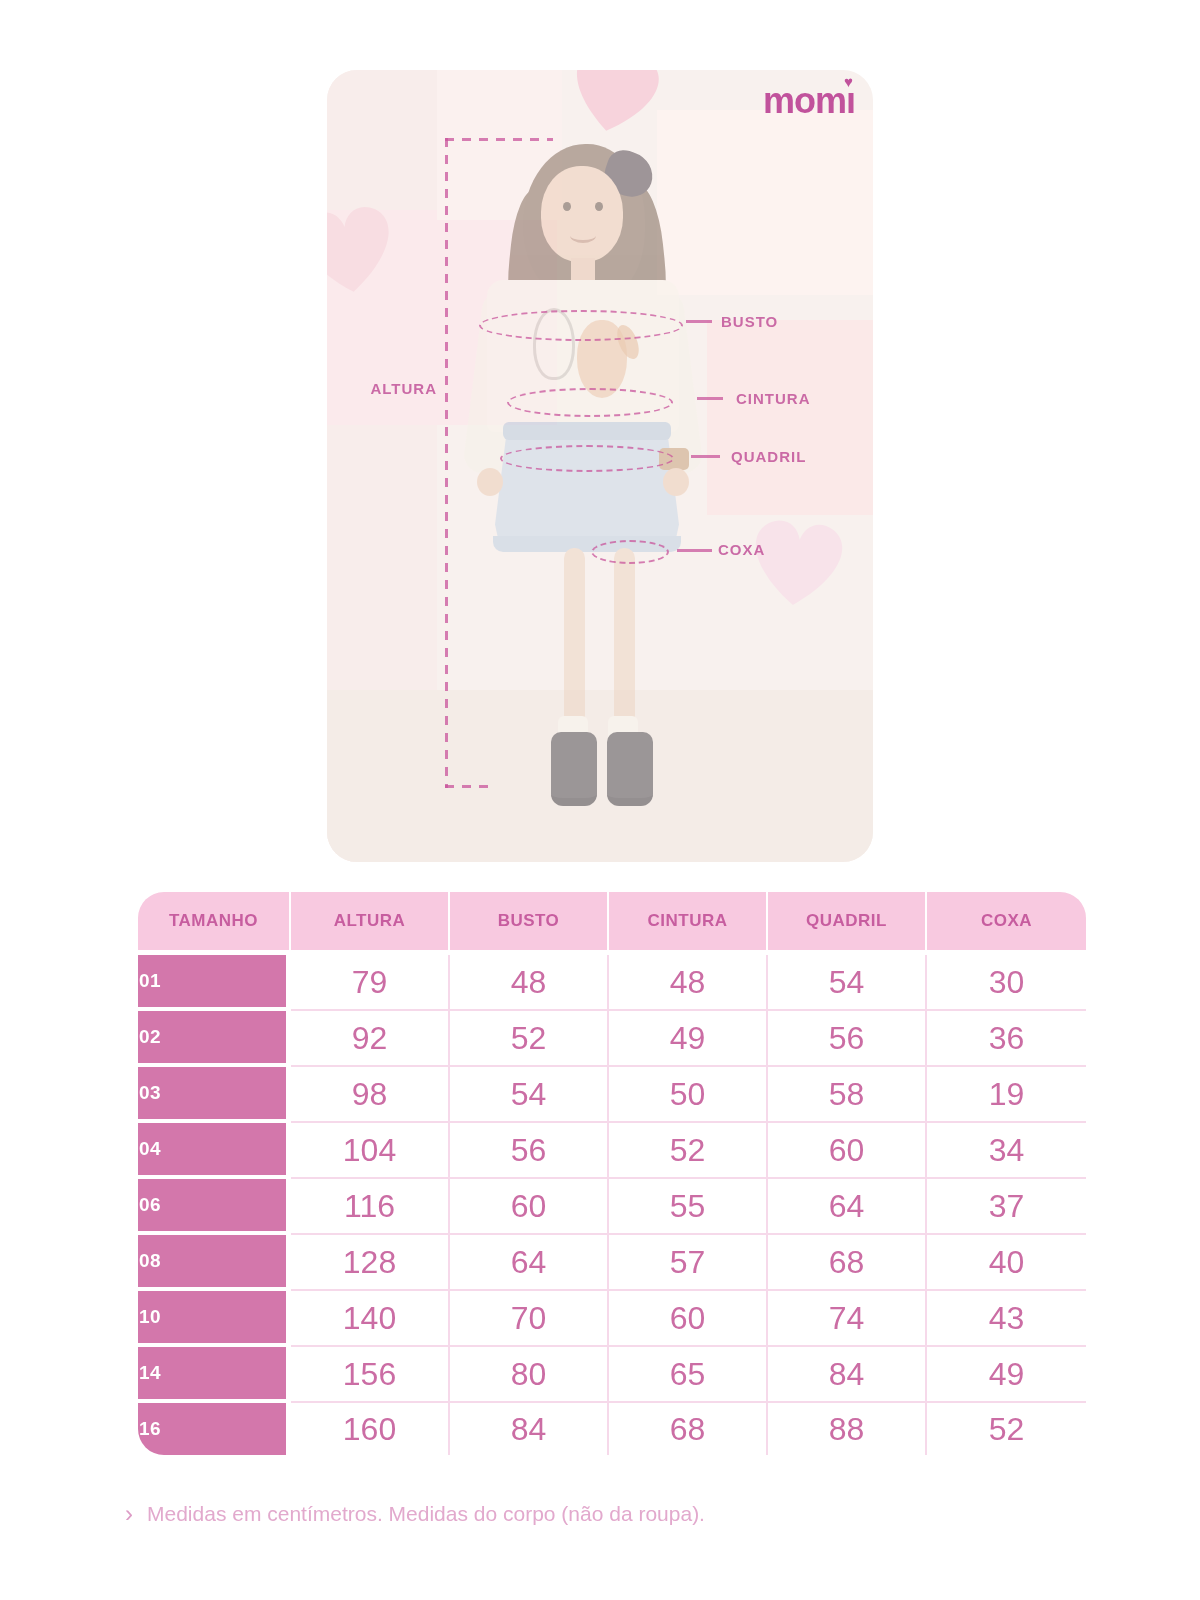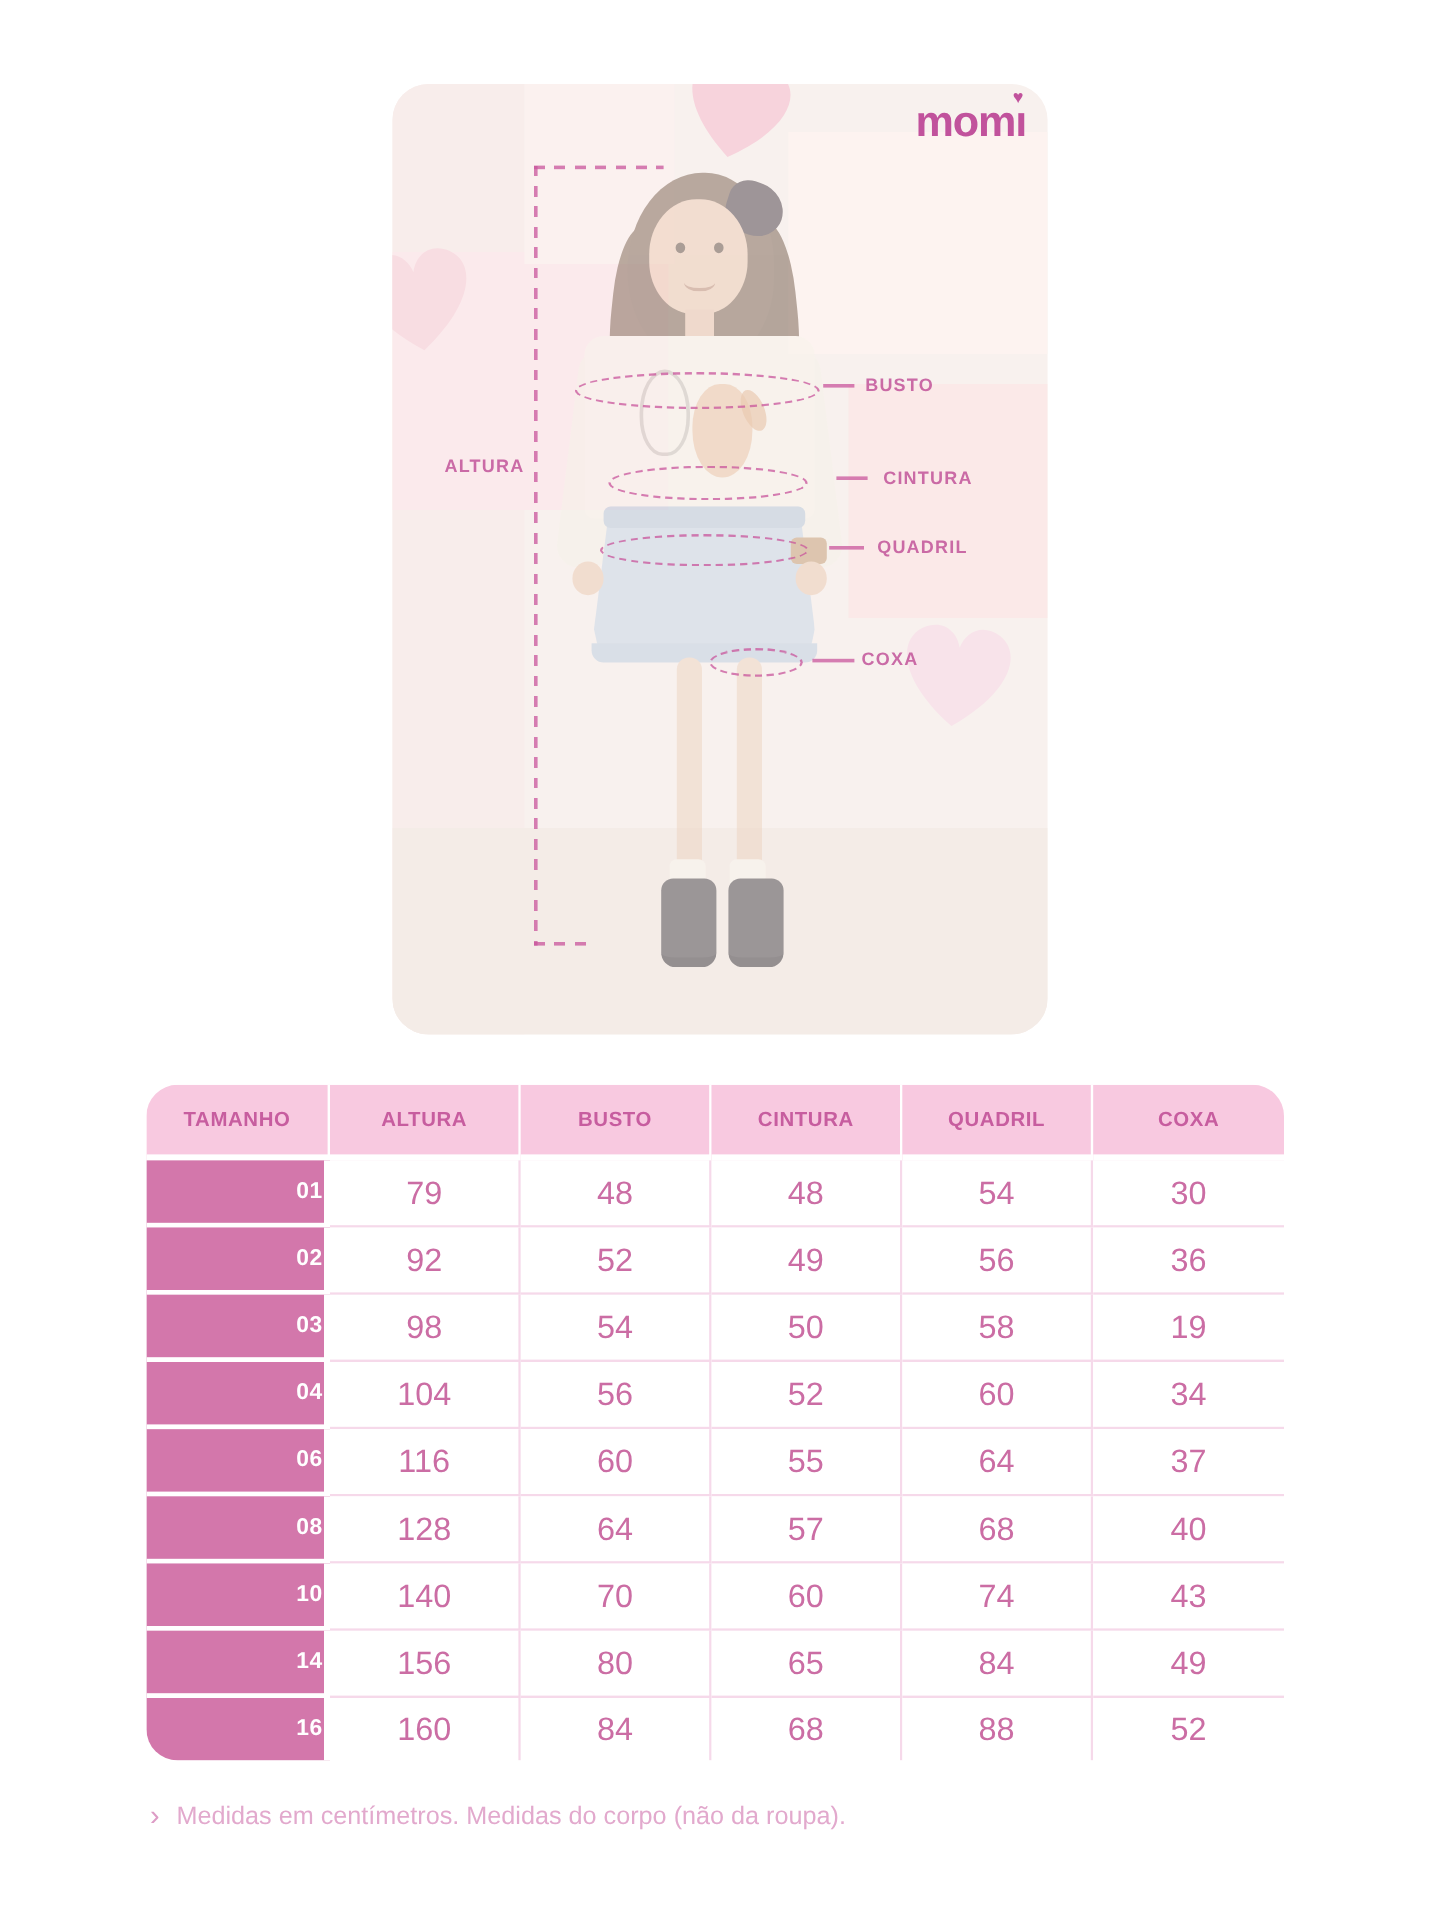--- a/index.html
+++ b/index.html
@@ -66,30 +66,30 @@
   .lab-coxa{left:391px;top:471px;}
 
   .logo{position:absolute;right:18px;top:13px;font-size:36px;font-weight:700;
         color:#c1529c;letter-spacing:-1px;line-height:1;}
   .logo .iwrap{position:relative;display:inline-block;}
   .logo .heart-dot{position:absolute;top:-9px;left:-2px;font-size:15px;letter-spacing:0;}
 
   .heart-svg{position:absolute;}
 
   
-  .size-table-wrap{position:absolute;left:122px;top:892px;width:948px;border-radius:26px;overflow:hidden;margin-top:12px;}
+  .size-table-wrap{position:absolute;left:138px;top:892px;width:948px;border-radius:26px;overflow:hidden;}
   table.size-table{width:100%;border-collapse:separate;border-spacing:0;table-layout:fixed;}
   table.size-table col.c-size{width:153px;}
   table.size-table th{height:56px;background:#f8c9e0;color:#c75d9f;font-size:17px;font-weight:700;
       letter-spacing:.5px;text-align:center;border-right:2px solid #ffffff;border-bottom:5px solid #ffffff;}
   table.size-table th:last-child{border-right:none;}
-  td.size{height:50px;background:#d377ab;color:#ffffff;font-weight:700;font-size:19px;text-align:right;
+  td.size{height:50px;background:#d377ab;color:#ffffff;font-weight:700;font-size:19px;text-align:left;
       letter-spacing:.5px;border-right:5px solid #ffffff;border-bottom:4px solid #ffffff;}
   tr:last-child td.size{border-bottom:none;}
-  td.val{height:50px;background:#ffffff;color:#cb6da4;font-size:27px;font-weight:400;text-align:center;
+  td.val{height:50px;background:#ffffff;color:#cb6da4;font-size:32px;font-weight:400;text-align:center;
       border-right:2px solid #f6d9ea;border-bottom:2px solid #f6d9ea;}
   td.val:last-child{border-right:none;}
   tr:last-child td.val{border-bottom:none;}
 
   
   .footnote{position:absolute;left:125px;top:1502px;display:flex;align-items:center;gap:14px;
             color:#e2a9cd;font-size:21px;}
   .footnote .chev{font-size:24px;line-height:1;color:#dd9cc6;}
 </style>
 </head>

